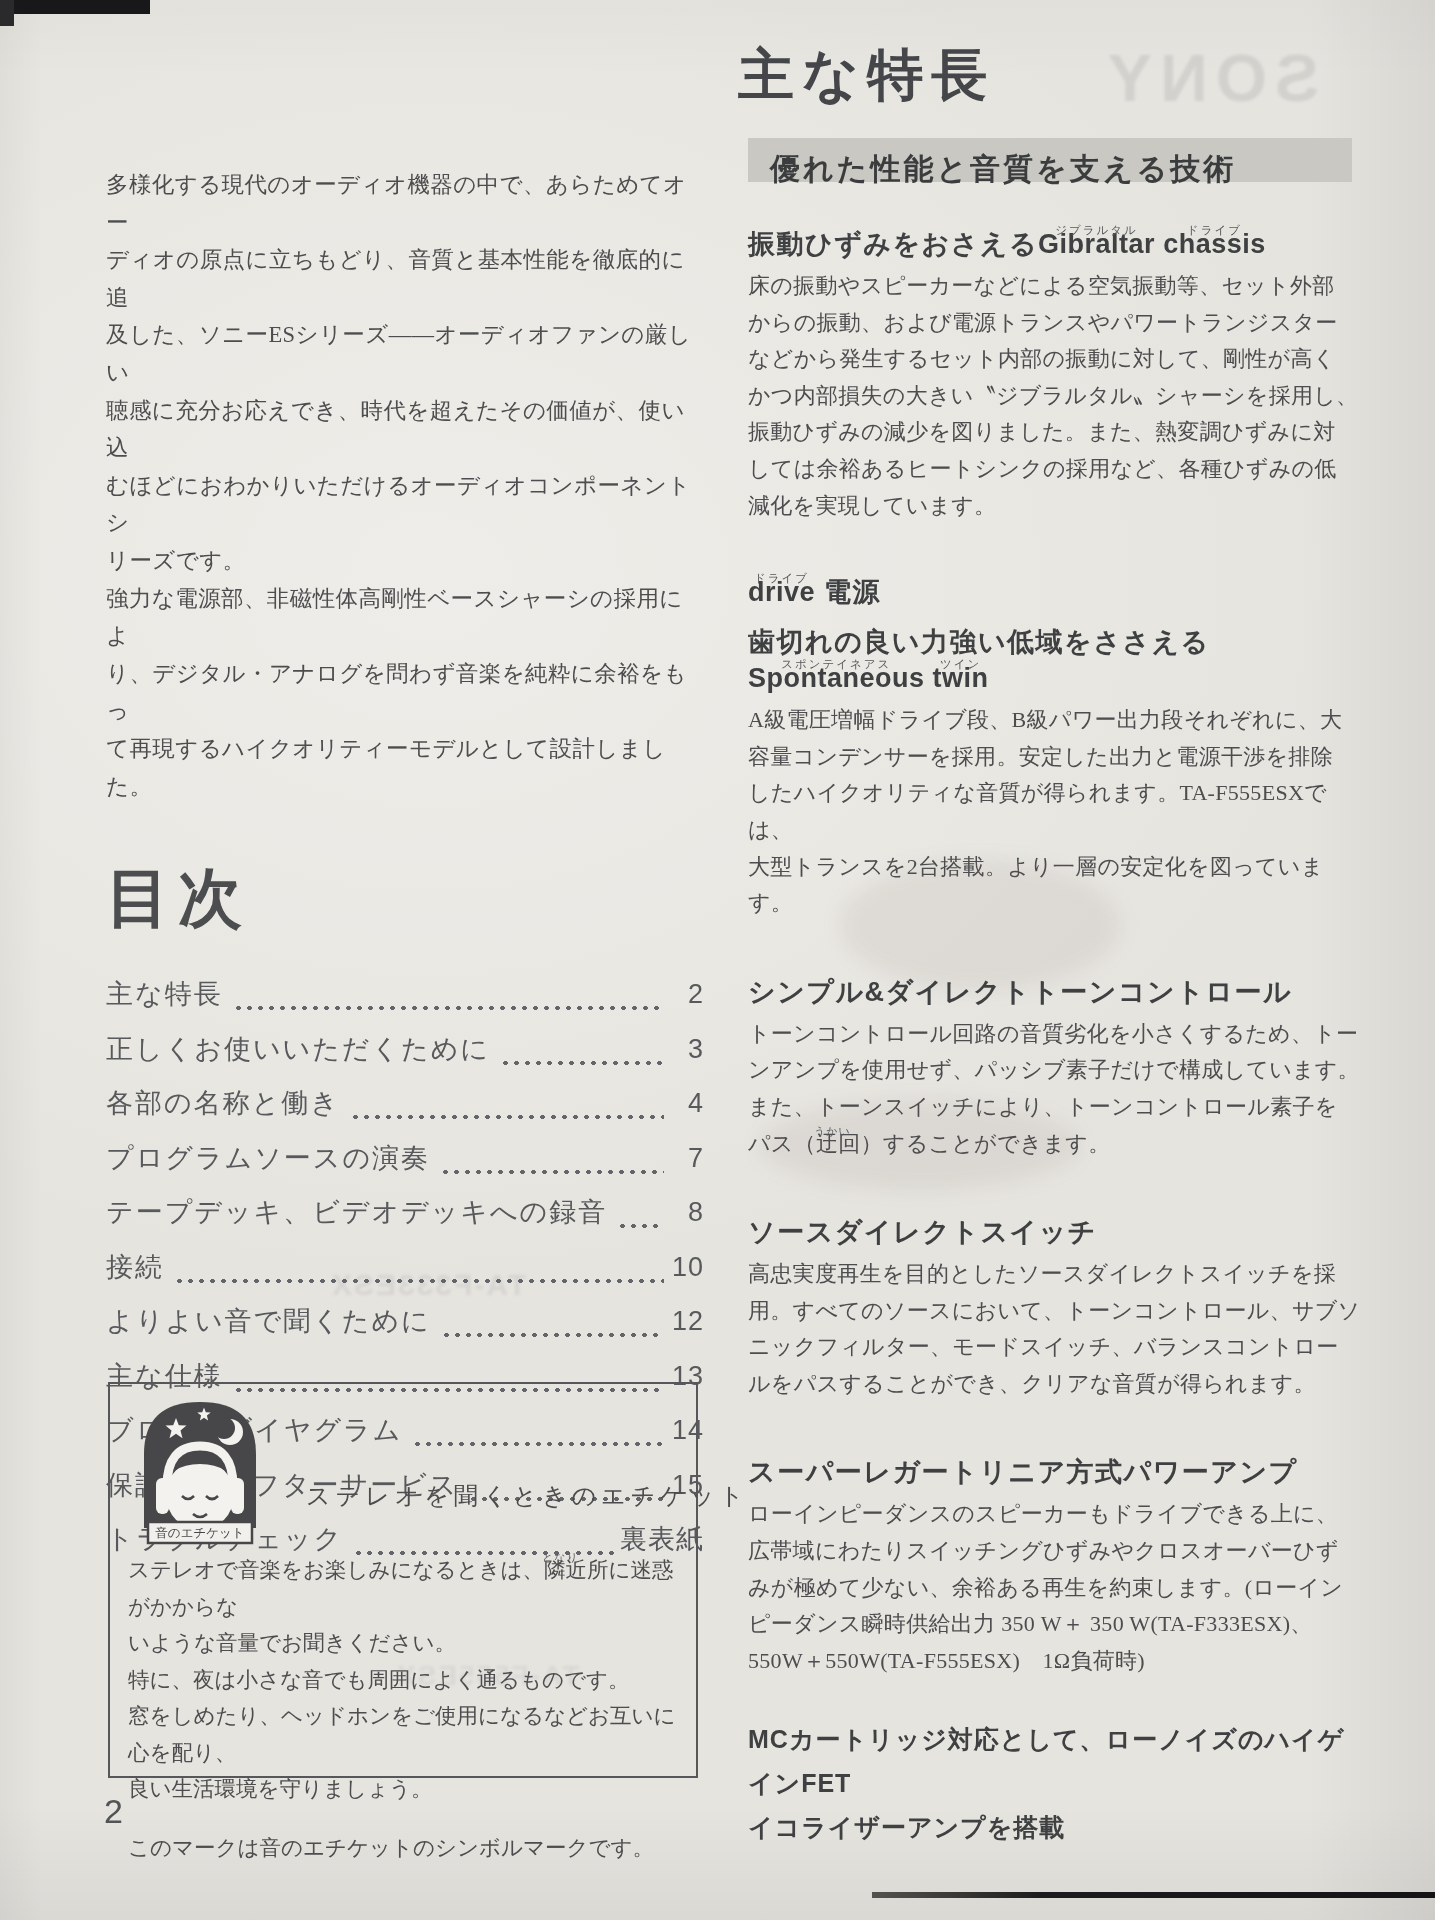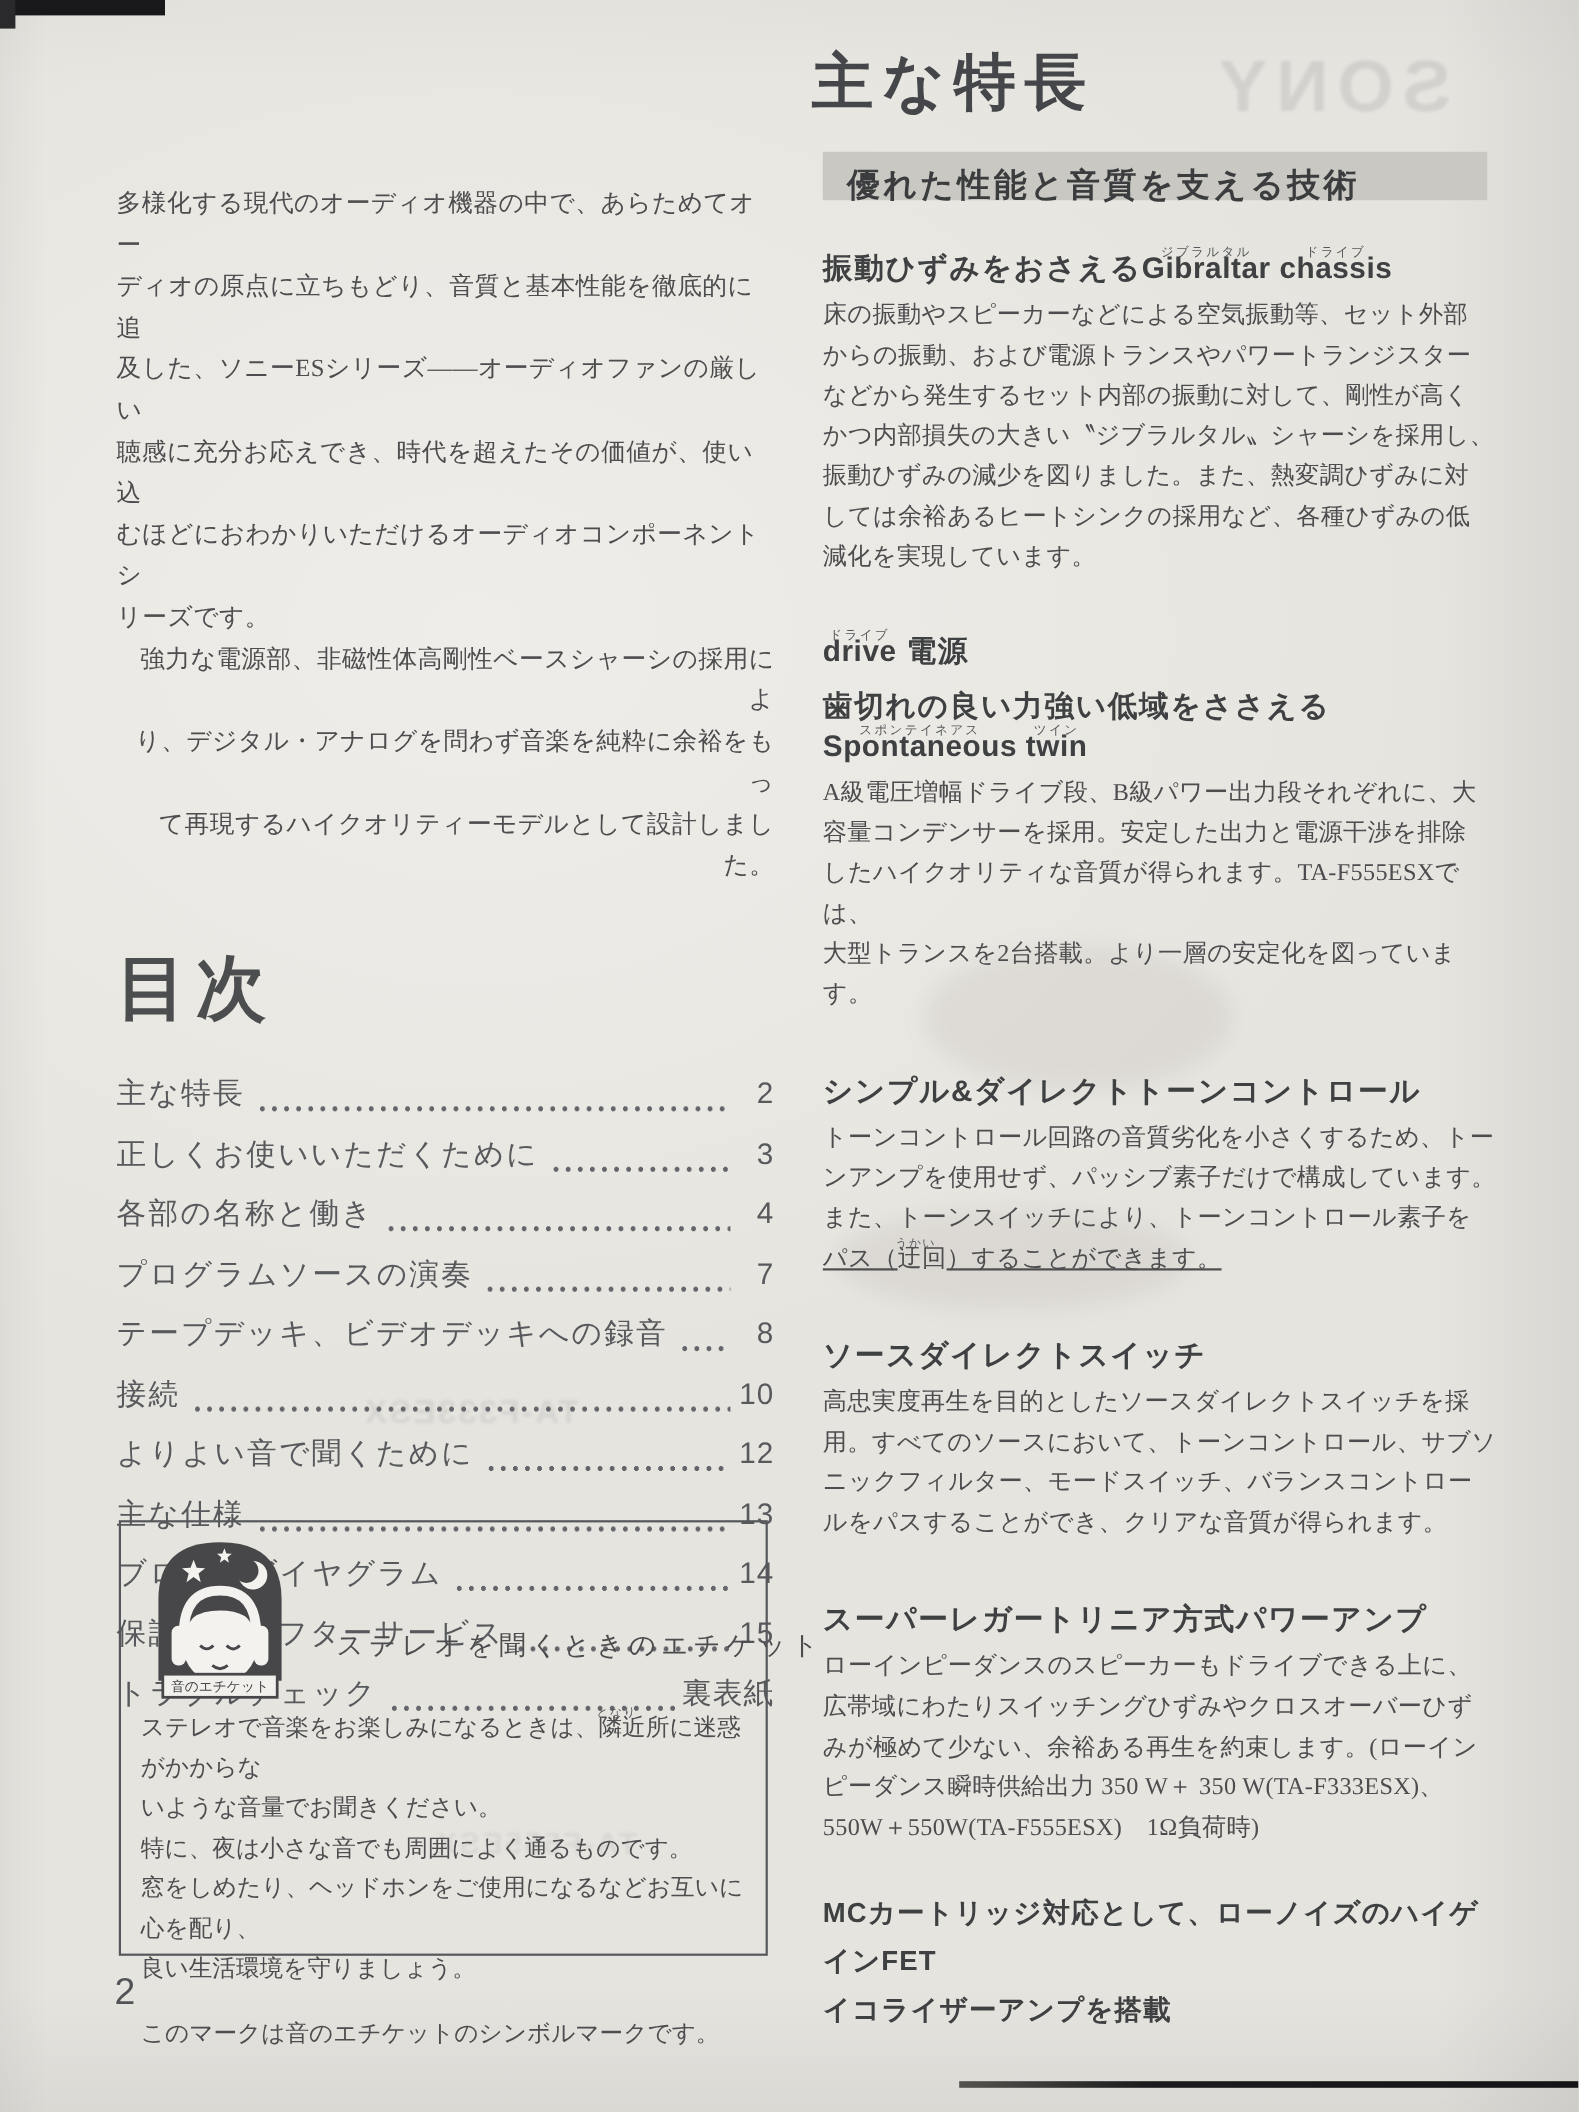--- a/index.html
+++ b/index.html
@@ -20,21 +20,21 @@
   .smudge{position:absolute;background:rgba(124,120,112,0.10);filter:blur(9px);border-radius:50%;}
   .ghost{position:absolute;transform:scaleX(-1);font-family:"Liberation Sans","DejaVu Sans",sans-serif;font-weight:bold;color:#85878c;filter:blur(1.4px);white-space:nowrap;}
   .ghost-sony{left:1100px;top:40px;font-size:66px;letter-spacing:8px;opacity:0.20;}
   .ghost-333{left:330px;top:1268px;font-size:30px;letter-spacing:2px;opacity:0.16;}
   .ghost-555{left:395px;top:1660px;font-size:28px;letter-spacing:2px;opacity:0.13;}
   
   .col-left{position:absolute;left:106px;top:0;width:598px;margin-top:44px;}
   .col-right{position:absolute;left:748px;top:0;width:612px;}
   
   .intro{margin-top:122px;font-size:22.5px;line-height:37.6px;letter-spacing:0.4px;white-space:pre-line;color:#4d4d4f;}
-  .intro + .intro{margin-top:0;text-align:right;}
+  .intro + .intro{margin-top:0;}
   .toc-title{margin-top:50px;font-family:"Liberation Sans","DejaVu Sans",sans-serif;font-weight:bold;font-size:64px;letter-spacing:8px;color:#4b4d4f;}
   .toc-list{margin-top:34px;}
   .toc-row{display:flex;align-items:baseline;height:54.5px;font-family:"Liberation Sans","DejaVu Sans",sans-serif;font-size:27px;color:#57595c;letter-spacing:2px;}
   .toc-label{white-space:nowrap;}
   .toc-leader{flex:1;align-self:center;height:10px;margin:10px 6px 0 10px;
     background-image:radial-gradient(circle,#63656a 2.1px,rgba(0,0,0,0) 2.5px);
     background-size:11px 10px;background-repeat:repeat-x;background-position:0 center;}
   .toc-page{white-space:nowrap;min-width:34px;text-align:right;letter-spacing:1px;}
   
   .etiq-box{position:absolute;left:108px;top:1382px;width:586px;height:392px;border:2px solid #55575a;}
@@ -52,21 +52,21 @@
     font-family:"Liberation Sans","DejaVu Sans",sans-serif;font-weight:bold;font-size:30px;line-height:62px;
     letter-spacing:3px;color:#3a3c3e;padding-left:22px;box-sizing:border-box;white-space:nowrap;}
   .sections{position:absolute;left:0;top:212px;width:614px;}
   .section{margin-bottom:38px;}
   .sec-head{font-family:"Liberation Sans","DejaVu Sans",sans-serif;font-weight:bold;font-size:27px;color:#3e4042;letter-spacing:1.5px;line-height:36px;padding-top:14px;}
   .sec-head .latin{letter-spacing:0.5px;}
   .furi-wrap{position:relative;display:inline-block;}
   .furi{position:absolute;top:-14px;left:50%;transform:translateX(-50%);font-size:11.5px;font-weight:normal;letter-spacing:2px;color:#55575a;white-space:nowrap;}
   .sec-head2{margin-top:6px;padding-top:12px;}
   .sec-body{margin-top:6px;font-size:22px;line-height:36.6px;letter-spacing:0.3px;color:#4d4d4f;white-space:pre-line;}
-  .sec-body-line{font-size:22px;line-height:36.6px;letter-spacing:0.3px;color:#4d4d4f;text-decoration:underline;}
+  .sec-body-line{font-size:22px;line-height:36.6px;letter-spacing:0.3px;color:#4d4d4f;}
   .statement{font-family:"Liberation Sans","DejaVu Sans",sans-serif;font-weight:bold;font-size:25px;line-height:44px;letter-spacing:1px;color:#3e4042;white-space:pre-line;}
 </style>
 </head>
 <body>
 
 <div class="page">
 
   <div class="scan-strip-top"></div>
   <div class="scan-strip-top2"></div>
   <div class="scan-line-bottom"></div>

